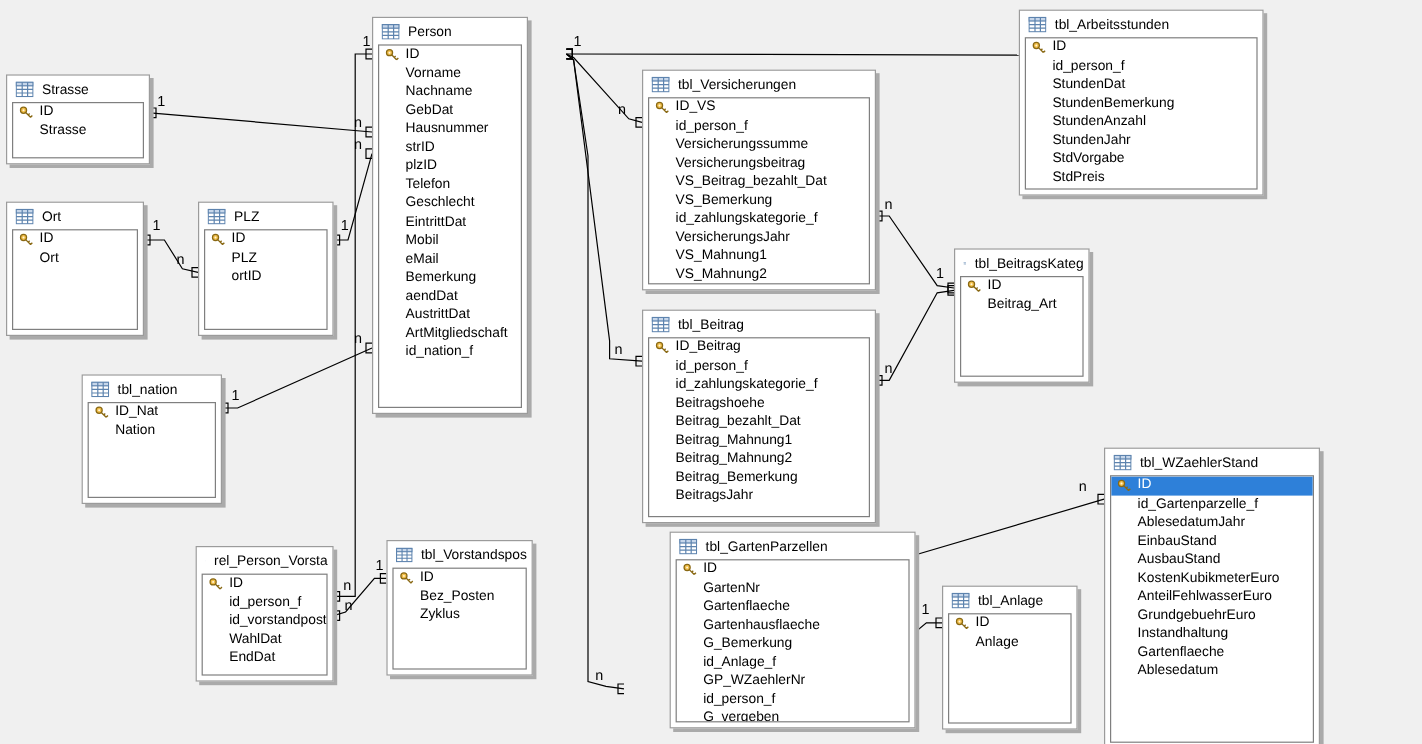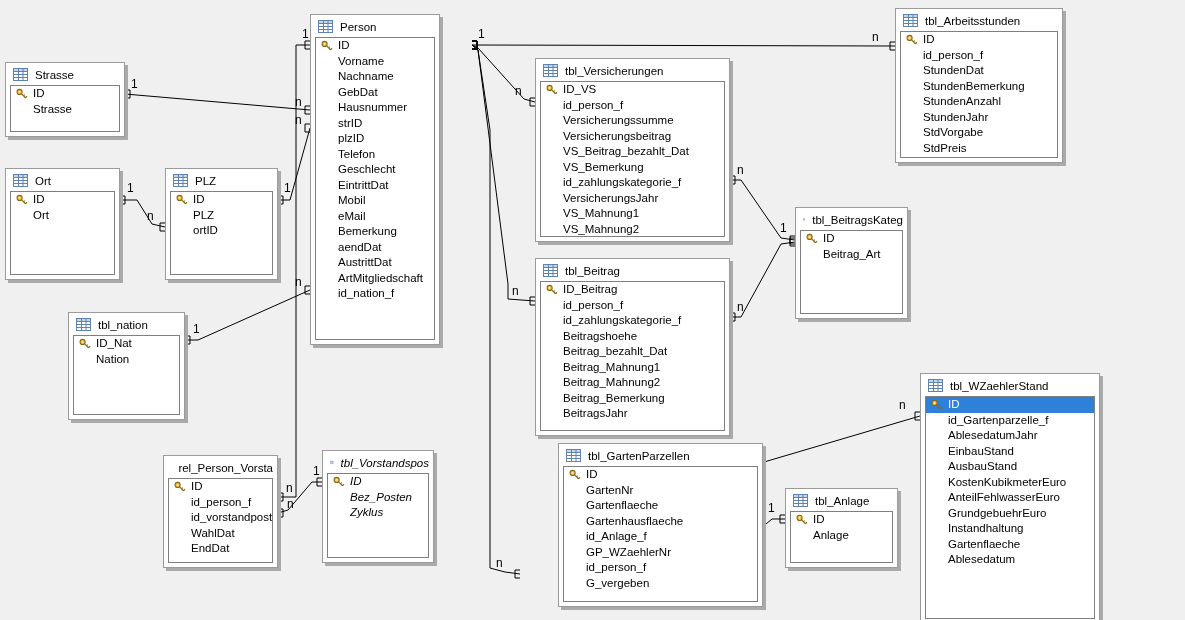--- a/index.html
+++ b/index.html
@@ -383,21 +383,21 @@
         <div class="field-row">
           <span class="key-cell"></span>
           <span>WahlDat</span>
         </div>
         <div class="field-row">
           <span class="key-cell"></span>
           <span>EndDat</span>
         </div>
       </div>
     </div>
-    <div class="table-box" style="left: 322px; top: 450px; width: 112px; height: 113px; font-style: italic;">
+    <div class="table-box" style="left: 322px; top: 450px; width: 122px; height: 113px;">
       <div class="table-title">
         <svg width="15" height="13" viewBox="0 0 15 13">
     <rect x="0.5" y="0.5" width="14" height="12" fill="#ffffff" stroke="#5d83ae"></rect>
     <rect x="0.5" y="0.5" width="14" height="3" fill="#c6d6ea" stroke="#5d83ae"></rect>
     <line x1="5.5" y1="0.5" x2="5.5" y2="12.5" stroke="#5d83ae"></line>
     <line x1="10" y1="0.5" x2="10" y2="12.5" stroke="#5d83ae"></line>
     <line x1="0.5" y1="6.5" x2="14.5" y2="6.5" stroke="#5d83ae"></line>
     <line x1="0.5" y1="9.5" x2="14.5" y2="9.5" stroke="#5d83ae"></line>
   </svg>
         <span>tbl_Vorstandspos</span>
@@ -571,37 +571,41 @@
         <div class="field-row">
           <span class="key-cell"></span>
           <span>Gartenflaeche</span>
         </div>
         <div class="field-row">
           <span class="key-cell"></span>
           <span>Gartenhausflaeche</span>
         </div>
         <div class="field-row">
           <span class="key-cell"></span>
+          <span>G_Bemerkung</span>
+        </div>
+        <div class="field-row">
+          <span class="key-cell"></span>
           <span>id_Anlage_f</span>
         </div>
         <div class="field-row">
           <span class="key-cell"></span>
           <span>GP_WZaehlerNr</span>
         </div>
         <div class="field-row">
           <span class="key-cell"></span>
           <span>id_person_f</span>
         </div>
         <div class="field-row">
           <span class="key-cell"></span>
           <span>G_vergeben</span>
         </div>
       </div>
     </div>
-    <div class="table-box" style="left: 895px; top: 8px; width: 168px; height: 155px;">
+    <div class="table-box" style="left: 849px; top: 8px; width: 204px; height: 155px;">
       <div class="table-title">
         <svg width="15" height="13" viewBox="0 0 15 13">
     <rect x="0.5" y="0.5" width="14" height="12" fill="#ffffff" stroke="#5d83ae"></rect>
     <rect x="0.5" y="0.5" width="14" height="3" fill="#c6d6ea" stroke="#5d83ae"></rect>
     <line x1="5.5" y1="0.5" x2="5.5" y2="12.5" stroke="#5d83ae"></line>
     <line x1="10" y1="0.5" x2="10" y2="12.5" stroke="#5d83ae"></line>
     <line x1="0.5" y1="6.5" x2="14.5" y2="6.5" stroke="#5d83ae"></line>
     <line x1="0.5" y1="9.5" x2="14.5" y2="9.5" stroke="#5d83ae"></line>
   </svg>
         <span>tbl_Arbeitsstunden</span>
@@ -734,21 +738,21 @@
         <div class="field-row">
           <span class="key-cell"></span>
           <span>Gartenflaeche</span>
         </div>
         <div class="field-row">
           <span class="key-cell"></span>
           <span>Ablesedatum</span>
         </div>
       </div>
     </div>
-    <div class="table-box" style="left: 785px; top: 488px; width: 113px; height: 80px;">
+    <div class="table-box" style="left: 785px; top: 488px; width: 113px; height: 120px;">
       <div class="table-title">
         <svg width="15" height="13" viewBox="0 0 15 13">
     <rect x="0.5" y="0.5" width="14" height="12" fill="#ffffff" stroke="#5d83ae"></rect>
     <rect x="0.5" y="0.5" width="14" height="3" fill="#c6d6ea" stroke="#5d83ae"></rect>
     <line x1="5.5" y1="0.5" x2="5.5" y2="12.5" stroke="#5d83ae"></line>
     <line x1="10" y1="0.5" x2="10" y2="12.5" stroke="#5d83ae"></line>
     <line x1="0.5" y1="6.5" x2="14.5" y2="6.5" stroke="#5d83ae"></line>
     <line x1="0.5" y1="9.5" x2="14.5" y2="9.5" stroke="#5d83ae"></line>
   </svg>
         <span>tbl_Anlage</span>

